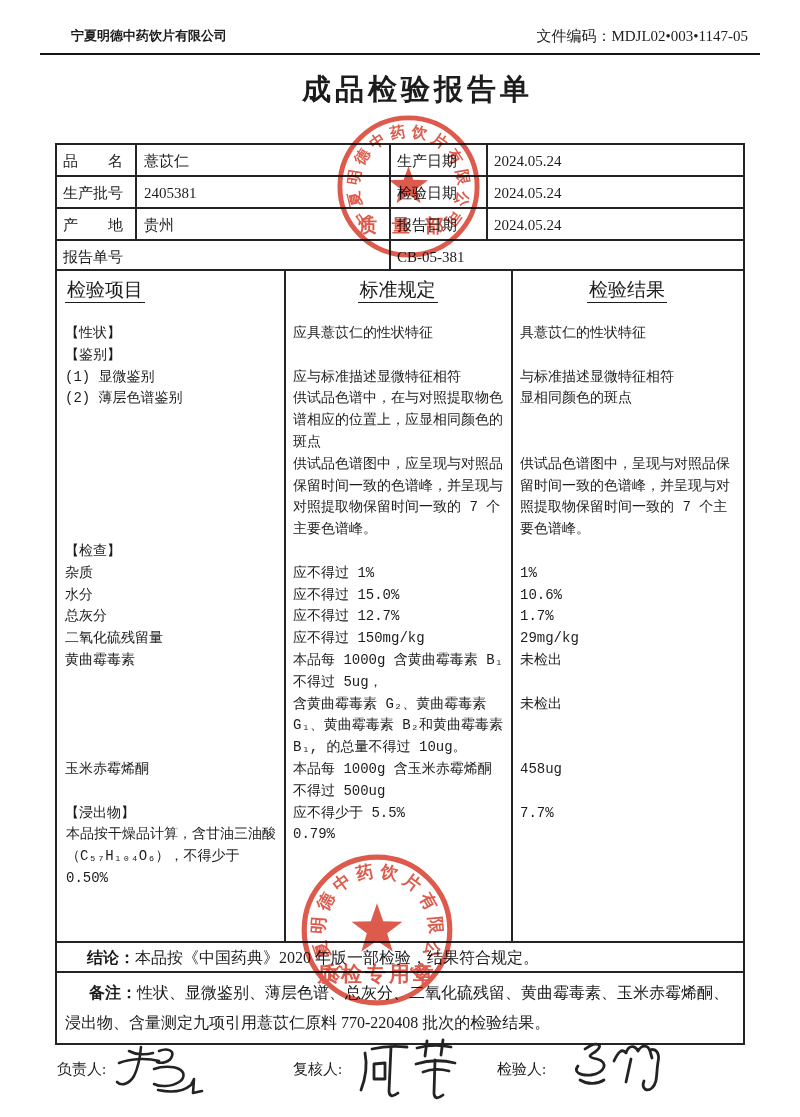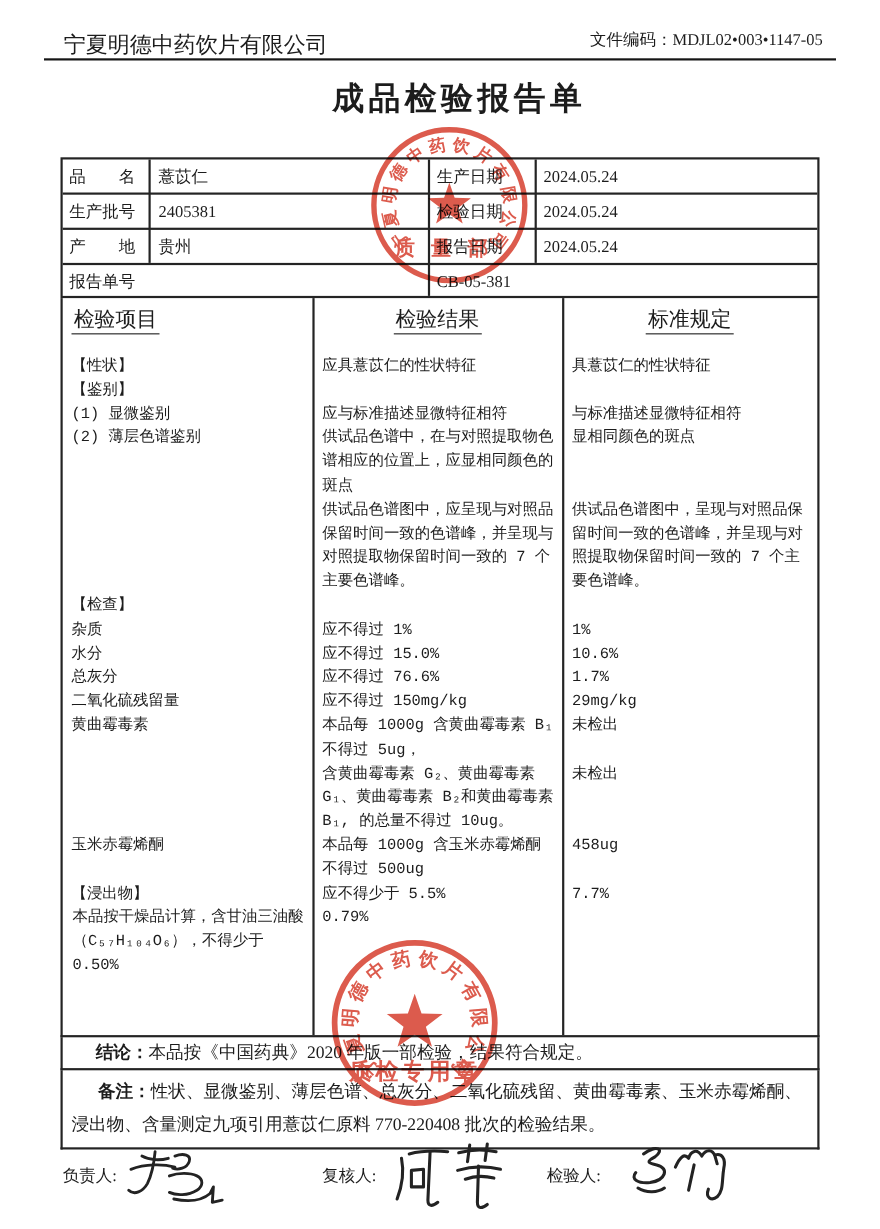--- a/index.html
+++ b/index.html
@@ -2,21 +2,21 @@
 <html><head>
 <meta charset="utf-8">
 <style>
   html,body{margin:0;padding:0;background:#ffffff;}
   #page{
     position:relative;width:800px;height:1117px;margin:0 auto;background:#fff;
     font-family:"Liberation Serif","DejaVu Serif",serif;color:#1c1c1c;overflow:hidden;
   }
   .abs{position:absolute;}
   
-  #company-name{left:58px;top:27px;font-size:20px;}
+  #company-name{left:71px;top:27px;font-size:13px;font-weight:bold;}
   #doc-code{right:52px;top:27px;font-size:15px;}
   #header-rule{left:40px;right:40px;top:53px;border-top:2px solid #151515;}
   #report-title{left:0;right:0;top:70px;text-align:center;font-size:29px;font-weight:bold;letter-spacing:4px;padding-left:35px;}
   
   #info-table{left:55px;top:143px;width:690px;height:128px;border:2px solid #242424;box-sizing:border-box;font-size:15px;}
   .hline{position:absolute;left:0;right:0;height:2px;background:#242424;}
   .vline{position:absolute;width:2px;background:#242424;}
   .icell{position:absolute;height:32px;line-height:32px;white-space:nowrap;}
   
   #result-table{left:55px;top:271px;width:690px;height:672px;border-left:2px solid #242424;border-right:2px solid #242424;border-bottom:2px solid #242424;box-sizing:border-box;}
@@ -78,22 +78,22 @@
 
     <div class="icell" style="left:6px;top:96px">报告单号</div>
     <div class="icell" style="left:340px;top:96px">CB-05-381</div>
   </div>
 
   <div class="abs" id="result-table">
     <div class="vline" id="rt-div1"></div>
     <div class="vline" id="rt-div2"></div>
     <div class="rt-head">
       <div class="hc"><span>检验项目</span></div>
+      <div class="hc"><span>标准规定</span></div>
       <div class="hc"><span>检验结果</span></div>
-      <div class="hc"><span>标准规定</span></div>
     </div>
     <div id="rt-rows">
         <div class="trow">
           <div class="c1">【性状】</div>
           <div class="c2">应具薏苡仁的性状特征</div>
           <div class="c3">具薏苡仁的性状特征</div>
         </div>
         <div class="trow">
           <div class="c1">【鉴别】</div>
           <div class="c2"></div>
@@ -124,21 +124,21 @@
           <div class="c2">应不得过 1%</div>
           <div class="c3">1%</div>
         </div>
         <div class="trow">
           <div class="c1">水分</div>
           <div class="c2">应不得过 15.0%</div>
           <div class="c3">10.6%</div>
         </div>
         <div class="trow">
           <div class="c1">总灰分</div>
-          <div class="c2">应不得过 76.6%</div>
+          <div class="c2">应不得过 12.7%</div>
           <div class="c3">1.7%</div>
         </div>
         <div class="trow">
           <div class="c1">二氧化硫残留量</div>
           <div class="c2">应不得过 150mg/kg</div>
           <div class="c3">29mg/kg</div>
         </div>
         <div class="trow">
           <div class="c1">黄曲霉毒素</div>
           <div class="c2">本品每 1000g 含黄曲霉毒素 B₁ 不得过 5ug，</div>

